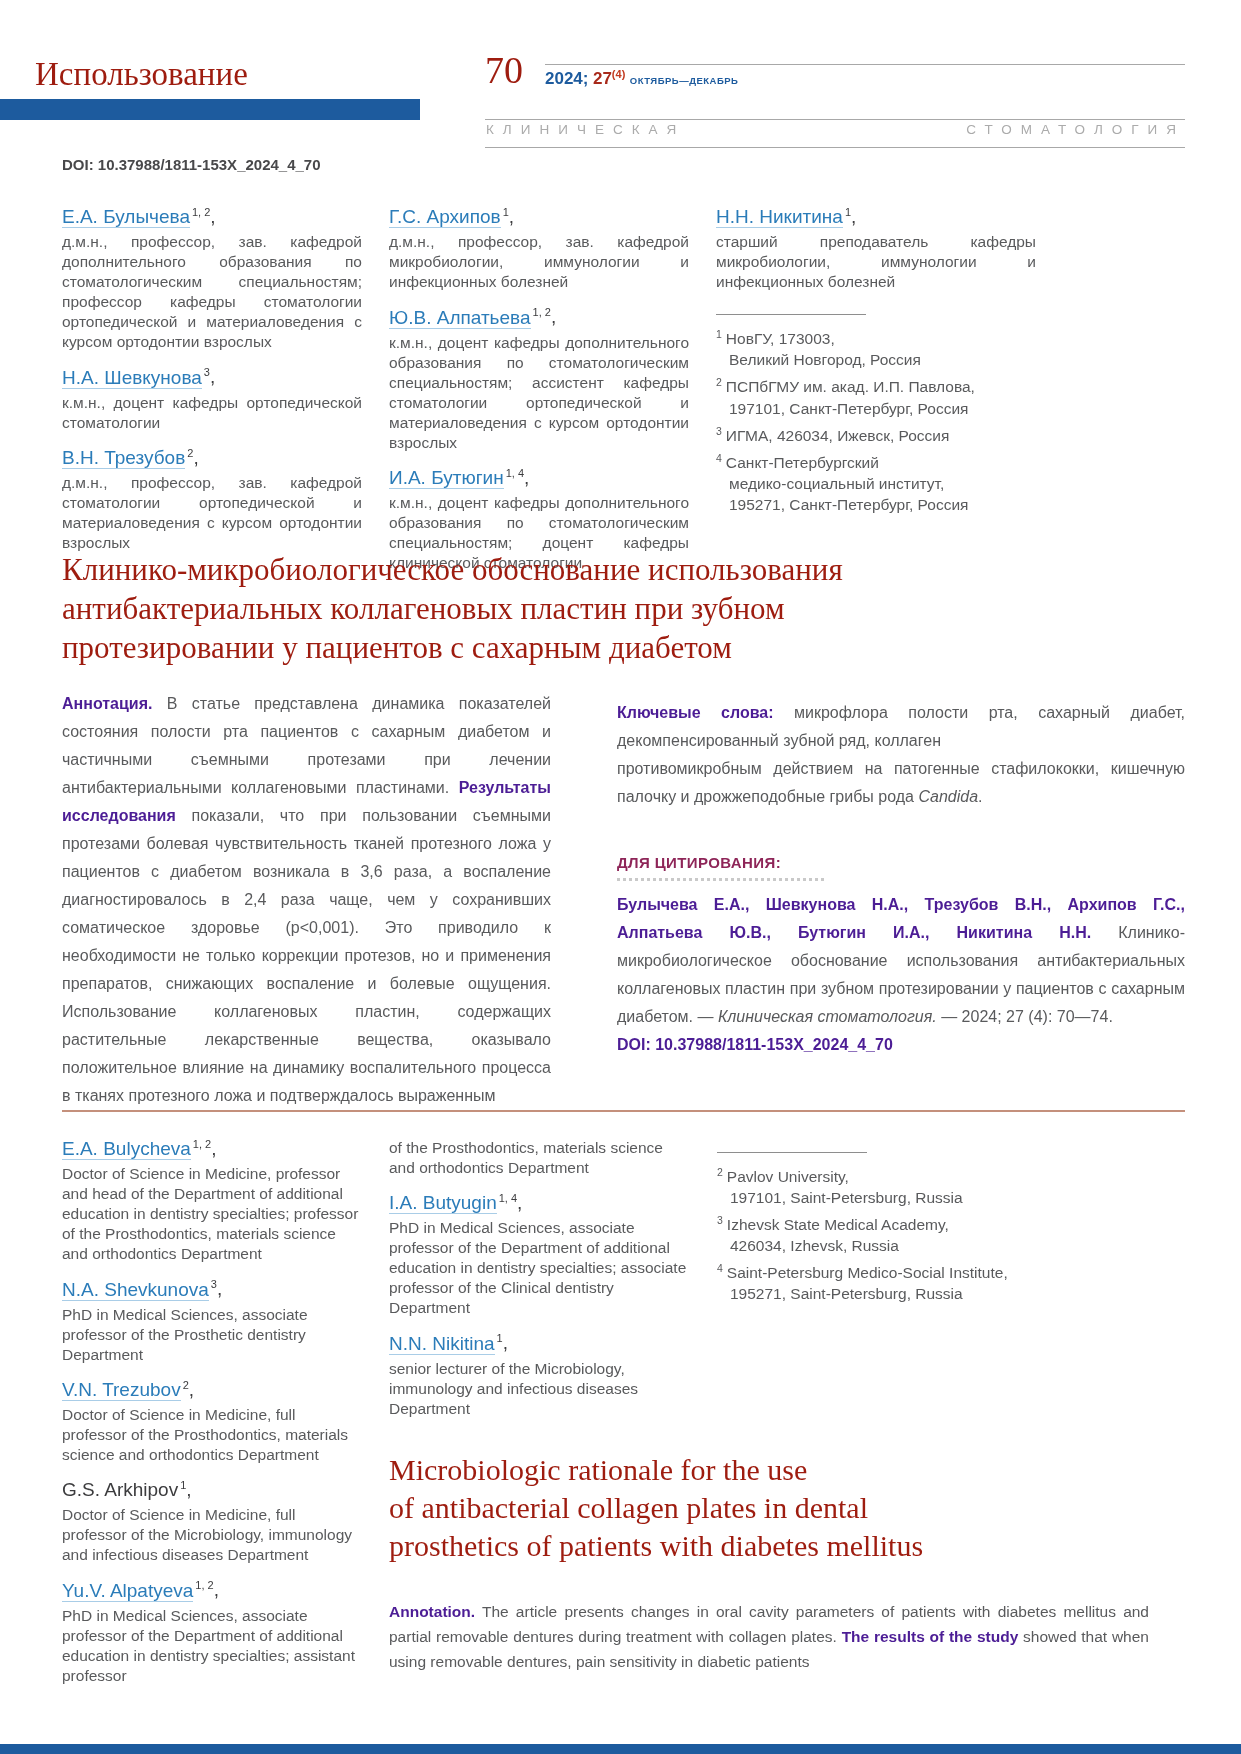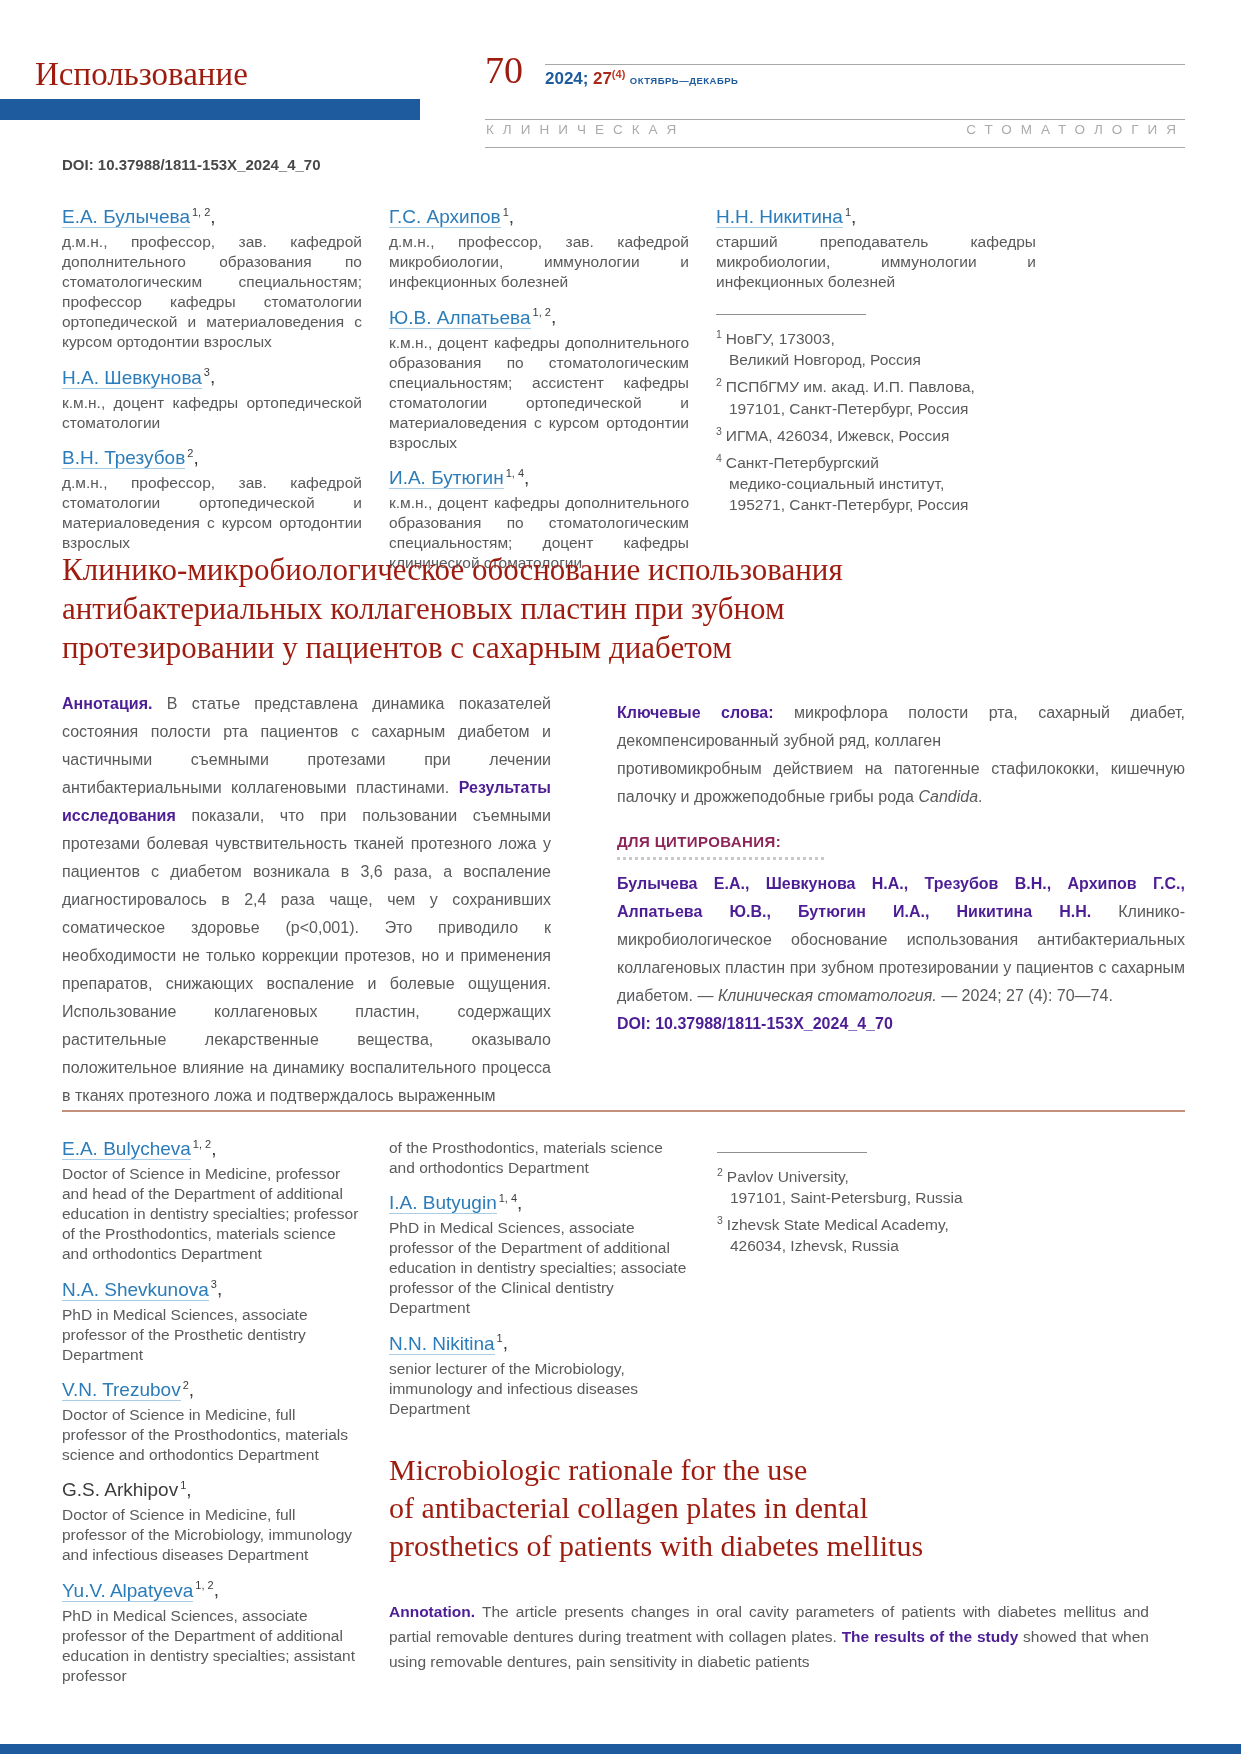--- a/index.html
+++ b/index.html
@@ -47,21 +47,21 @@
             white-space:pre-line;font-weight:400;}
   .title-en{font-size:30px;line-height:38px;color:#9e1c0f;white-space:pre-line;font-weight:400;margin-top:32px;}
 
   
   .anno-row{position:absolute;left:62px;top:690px;width:1123px;display:flex;}
   .anno-left{width:489px;margin-right:66px;flex:none;}
   .anno-right{width:568px;flex:none;}
   .anno{font-size:16px;line-height:28px;text-align:justify;color:#595a5c;margin:0;}
   .bold-dark{font-weight:bold;color:#4c1d95;}
   .kw{margin-top:9px;}
-  .cite-label{color:#8e2558;font-weight:bold;font-size:15px;letter-spacing:.4px;margin-top:22px;}
+  .cite-label{color:#8e2558;font-weight:bold;font-size:15px;letter-spacing:.4px;margin-top:43px;}
   .dots{width:207px;border-bottom:3px dotted #c9c9c9;height:4px;margin:3px 0 10px;}
   .doi-line{display:block;}
 
   .divider{position:absolute;left:62px;top:1110px;width:1123px;border-top:2px solid #c4907c;}
 
   
   .en-section{top:1138px;}
   .en .desc{text-align:left;}
   .right-wrap{width:796px;flex:none;display:flex;flex-direction:column;}
   .en-cols{display:flex;}
@@ -171,20 +171,22 @@
           <div class="name-line"><a class="lnk">N.N. Nikitina</a><sup>1</sup><span>,</span></div>
           <div class="desc">senior lecturer of the Microbiology, immunology and infectious diseases Department</div>
         </div>
         <div class="col-c3">
           <div class="affil-block" style="margin-top:14px;">
             <div class="affil-rule"></div>
             <div class="affil"><sup>2</sup><span class="affil-text">Pavlov University,
 197101, Saint-Petersburg, Russia</span></div>
             <div class="affil"><sup>3</sup><span class="affil-text">Izhevsk State Medical Academy,
 426034, Izhevsk, Russia</span></div>
+            <div class="affil"><sup>4</sup><span class="affil-text">Saint-Petersburg Medico-Social Institute,
+195271, Saint-Petersburg, Russia</span></div>
           </div>
         </div>
       </div>
 
       <div class="title-en serif">Microbiologic rationale for the use
 of antibacterial collagen plates in dental
 prosthetics of patients with diabetes mellitus</div>
 
       <p class="anno-en"><span class="bold-dark">Annotation.</span><span> The article presents changes in oral cavity parameters of patients with diabetes mellitus and partial removable dentures during treatment with collagen plates. </span><span class="bold-dark">The results of the study</span><span> showed that when using removable dentures, pain sensitivity in diabetic patients</span></p>
     </div>

